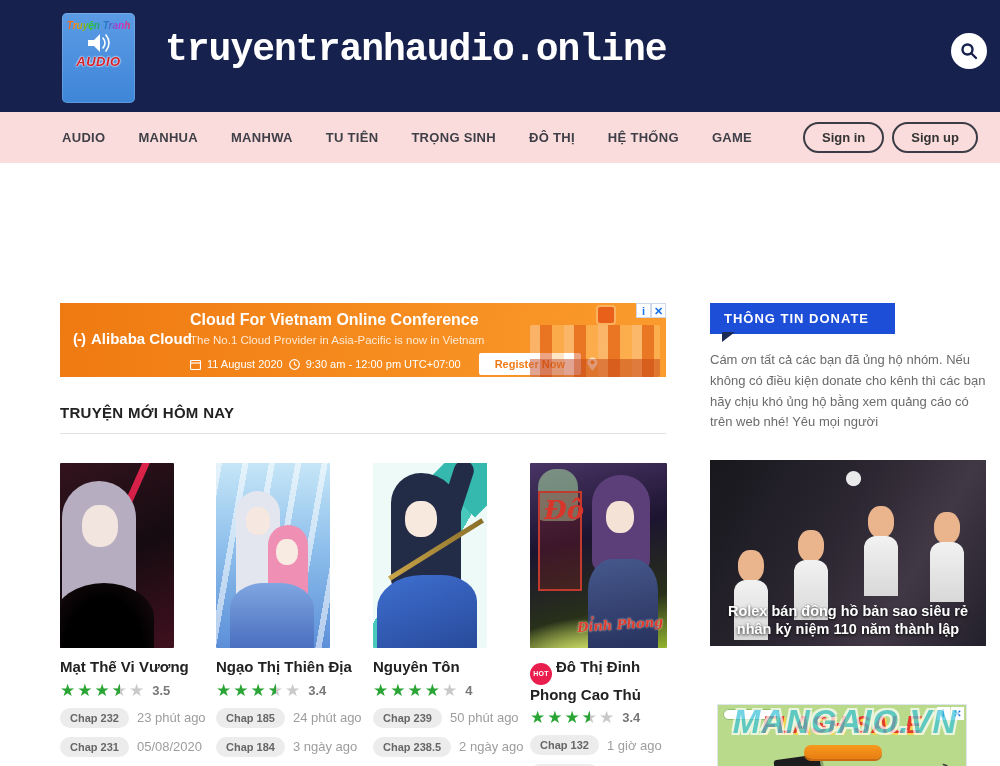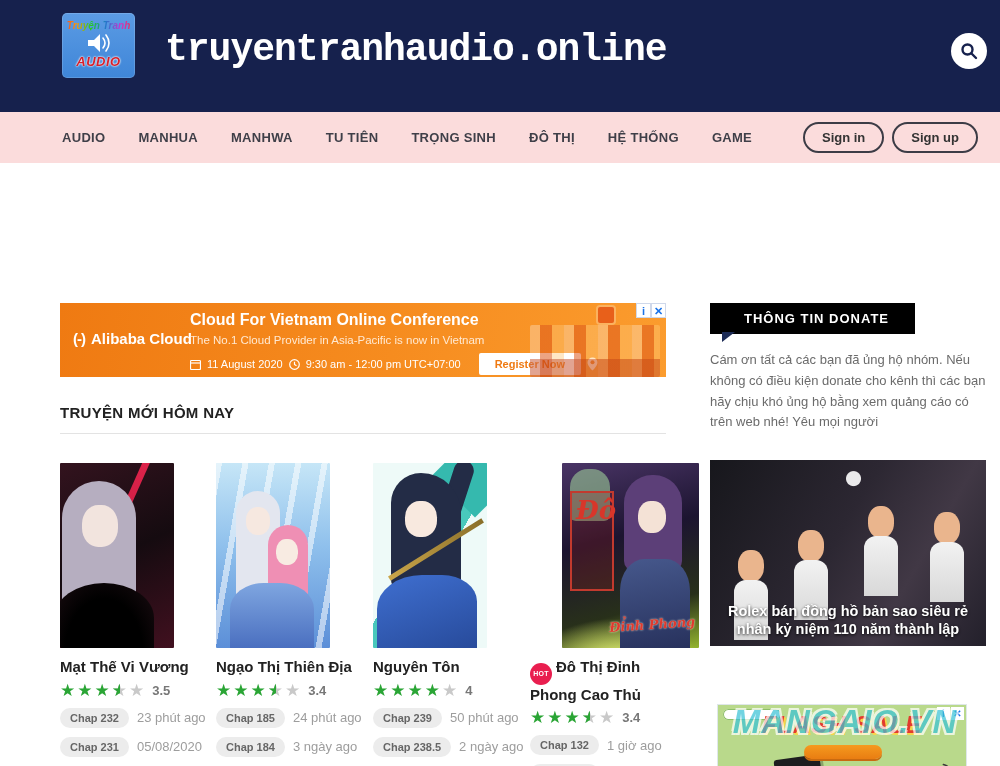--- a/index.html
+++ b/index.html
@@ -1,21 +1,21 @@
 <!DOCTYPE html>
 <html><head>
 <meta charset="utf-8">
 <style>
   * { margin:0; padding:0; box-sizing:border-box; }
   html,body { width:1000px; height:766px; background:#fff; font-family:"Liberation Sans", sans-serif; overflow:hidden; }
   #page { position:relative; width:1000px; height:766px; background:#fff; overflow:hidden; }
 
   
   .header { position:absolute; left:0; top:0; width:1000px; height:112px; background:#16214d; }
-  .logo { position:absolute; left:62px; top:13px; width:73px; height:65px; background:linear-gradient(180deg,#5b9be4,#3f86d8); border-radius:5px; text-align:center; overflow:hidden; box-shadow:0 0 0 1px rgba(255,255,255,.15) inset; }
+  .logo { position:absolute; left:62px; top:13px; width:73px; height:90px; background:linear-gradient(180deg,#5b9be4,#3f86d8); border-radius:5px; text-align:center; overflow:hidden; box-shadow:0 0 0 1px rgba(255,255,255,.15) inset; }
   .logo-line1 { display:block; margin-top:7px; font-size:10px; font-weight:bold; font-style:italic; background:linear-gradient(90deg,#e33,#f90,#2c2,#27c,#c3c,#e33); -webkit-background-clip:text; background-clip:text; color:#f5e14a; -webkit-text-fill-color:transparent; white-space:nowrap; }
   .logo-speaker { display:block; margin:1px auto 0; width:26px; height:22px; }
   .logo-line2 { display:block; font-size:13px; font-weight:bold; font-style:italic; color:#d7202c; text-shadow:0 0 2px #fff,0 0 2px #fff; letter-spacing:.5px; }
   .site-title { position:absolute; left:165px; top:28px; color:#fff; font-family:Liberation Mono, monospace; font-weight:bold; font-size:38px; letter-spacing:-1px; }
   .search-btn { position:absolute; left:951px; top:33px; width:36px; height:36px; background:#fff; border-radius:50%; display:flex; align-items:center; justify-content:center; cursor:pointer; }
 
   
   .nav { position:absolute; left:0; top:112px; width:1000px; height:51px; background:#fbdcdc; display:flex; align-items:center; }
   .nav-items { display:flex; align-items:center; gap:33px; margin-left:62px; }
   .nav-item { font-size:13px; font-weight:bold; color:#3f3f48; letter-spacing:.3px; cursor:pointer; white-space:nowrap; }
@@ -62,21 +62,21 @@
   .c2 .robe { left:14px; top:120px; width:84px; height:65px; background:linear-gradient(180deg,#7fa6e0,#4a6fc0); border-radius:40% 40% 0 0; }
 
   .c3 { background:linear-gradient(120deg,#eefaf8 0 42%,#49c8bc 42% 58%,#eefaf8 58%); }
   .c3 .tri { right:-18px; top:-18px; width:60px; height:60px; background:#35b9ae; transform:rotate(45deg); }
   .c3 .hair { left:18px; top:10px; width:70px; height:120px; background:#232c46; border-radius:30px 40px 10px 14px; }
   .c3 .tail { left:70px; top:-4px; width:20px; height:90px; background:#232c46; transform:rotate(18deg); border-radius:10px; }
   .c3 .face { left:32px; top:38px; width:32px; height:36px; background:#f8e9df; border-radius:45%; }
   .c3 .robe { left:4px; top:112px; width:100px; height:75px; background:linear-gradient(160deg,#3f6fd0,#274a9a); border-radius:45% 35% 0 0; }
   .c3 .sword { left:8px; top:84px; width:110px; height:5px; background:linear-gradient(90deg,#caa64a,#8a6f2a); transform:rotate(-32deg); }
 
-  .c4 { background:linear-gradient(165deg,#4a3566 0%,#1c1430 40%,#28301a 75%,#93b42e 100%);margin-left:32px; }
+  .c4 { background:linear-gradient(165deg,#4a3566 0%,#1c1430 40%,#28301a 75%,#93b42e 100%); }
   .c4 .redbox { left:8px; top:28px; width:44px; height:100px; border:2px solid #c23a2e; background:rgba(160,30,25,.25); }
   .c4 .script { left:14px; top:36px; color:#d8362a; font-size:26px; font-weight:bold; font-style:italic; font-family:"DejaVu Serif", serif; line-height:.9; }
   .c4 .hair { left:62px; top:12px; width:58px; height:96px; background:#5c3f78; border-radius:28px 28px 10px 10px; }
   .c4 .face { left:76px; top:38px; width:28px; height:32px; background:#f4e2d6; border-radius:45%; }
   .c4 .body { left:58px; top:96px; width:70px; height:90px; background:linear-gradient(170deg,#46588c,#27315c); border-radius:35% 35% 0 0; }
   .c4 .ghost { left:8px; top:6px; width:40px; height:52px; background:#9fcf9a; opacity:.6; border-radius:18px 18px 6px 6px; }
   .c4 .glow { left:0; bottom:-14px; width:140px; height:44px; background:radial-gradient(ellipse at 40% 100%, #e9f57a 0%, rgba(233,245,122,0) 70%); }
   .c4 .sig { right:4px; bottom:16px; color:#e0392e; font-size:13px; font-weight:bold; font-style:italic; text-shadow:0 0 2px #ffd; transform:rotate(-4deg); font-family:"DejaVu Serif", serif; }
 
   .card-title { margin-top:9px; font-size:15px; font-weight:bold; color:#222; line-height:1.3; cursor:pointer; }
@@ -84,21 +84,21 @@
   .stars { margin-top:5px; display:flex; align-items:center; gap:2px; }
   .star { position:relative; font-size:17px; line-height:1; color:#c9c9c9; font-style:normal; }
   .star.full { color:#2aa535; }
   .star.half::after { content:"★"; position:absolute; left:0; top:0; width:55%; overflow:hidden; color:#2aa535; }
   .rating-label { margin-left:6px; font-size:13px; font-weight:bold; color:#777; }
   .chap-row { margin-top:9px; display:flex; align-items:center; gap:8px; }
   .chap-chip { background:#ececec; border-radius:10px; padding:4px 10px; font-size:11px; font-weight:bold; color:#666; white-space:nowrap; cursor:pointer; }
   .chap-time { font-size:13px; color:#9d9d9d; white-space:nowrap; }
 
   
-  .donate-banner { position:absolute; left:710px; top:303px; background:#000000; color:#fff; font-size:13px; font-weight:bold; letter-spacing:1px; padding:8px 26px 8px 34px; }
+  .donate-banner { position:absolute; left:710px; top:303px; background:#1d4ed8; color:#fff; font-size:13px; font-weight:bold; letter-spacing:1px; padding:8px 26px 8px 14px; }
   .donate-tail { position:absolute; left:722px; top:332px; width:0; height:0; border-top:10px solid #1b2a55; border-right:13px solid transparent; }
   .donate-text { position:absolute; left:710px; top:350px; width:278px; font-size:13px; color:#6b6b6b; line-height:1.6; }
   .mgid { position:absolute; left:710px; top:428px; width:262px; text-align:right; cursor:pointer; }
   .mgid .by { font-size:10px; color:#b3b3b3; margin-right:3px; }
   .mgid .brand { font-size:20px; font-weight:bold; color:#8494ad; letter-spacing:.5px; position:relative; }
   .mgid .brand i { font-style:normal; position:relative; }
   .mgid .brand i::before { content:"ˇ"; position:absolute; left:0; top:-9px; color:#f5a623; font-size:14px; }
 
   .native-ad { position:absolute; left:710px; top:460px; width:276px; height:186px; background:
       radial-gradient(circle at 52% 10%, rgba(255,255,255,.9) 0 7px, rgba(255,255,255,0) 8px),

